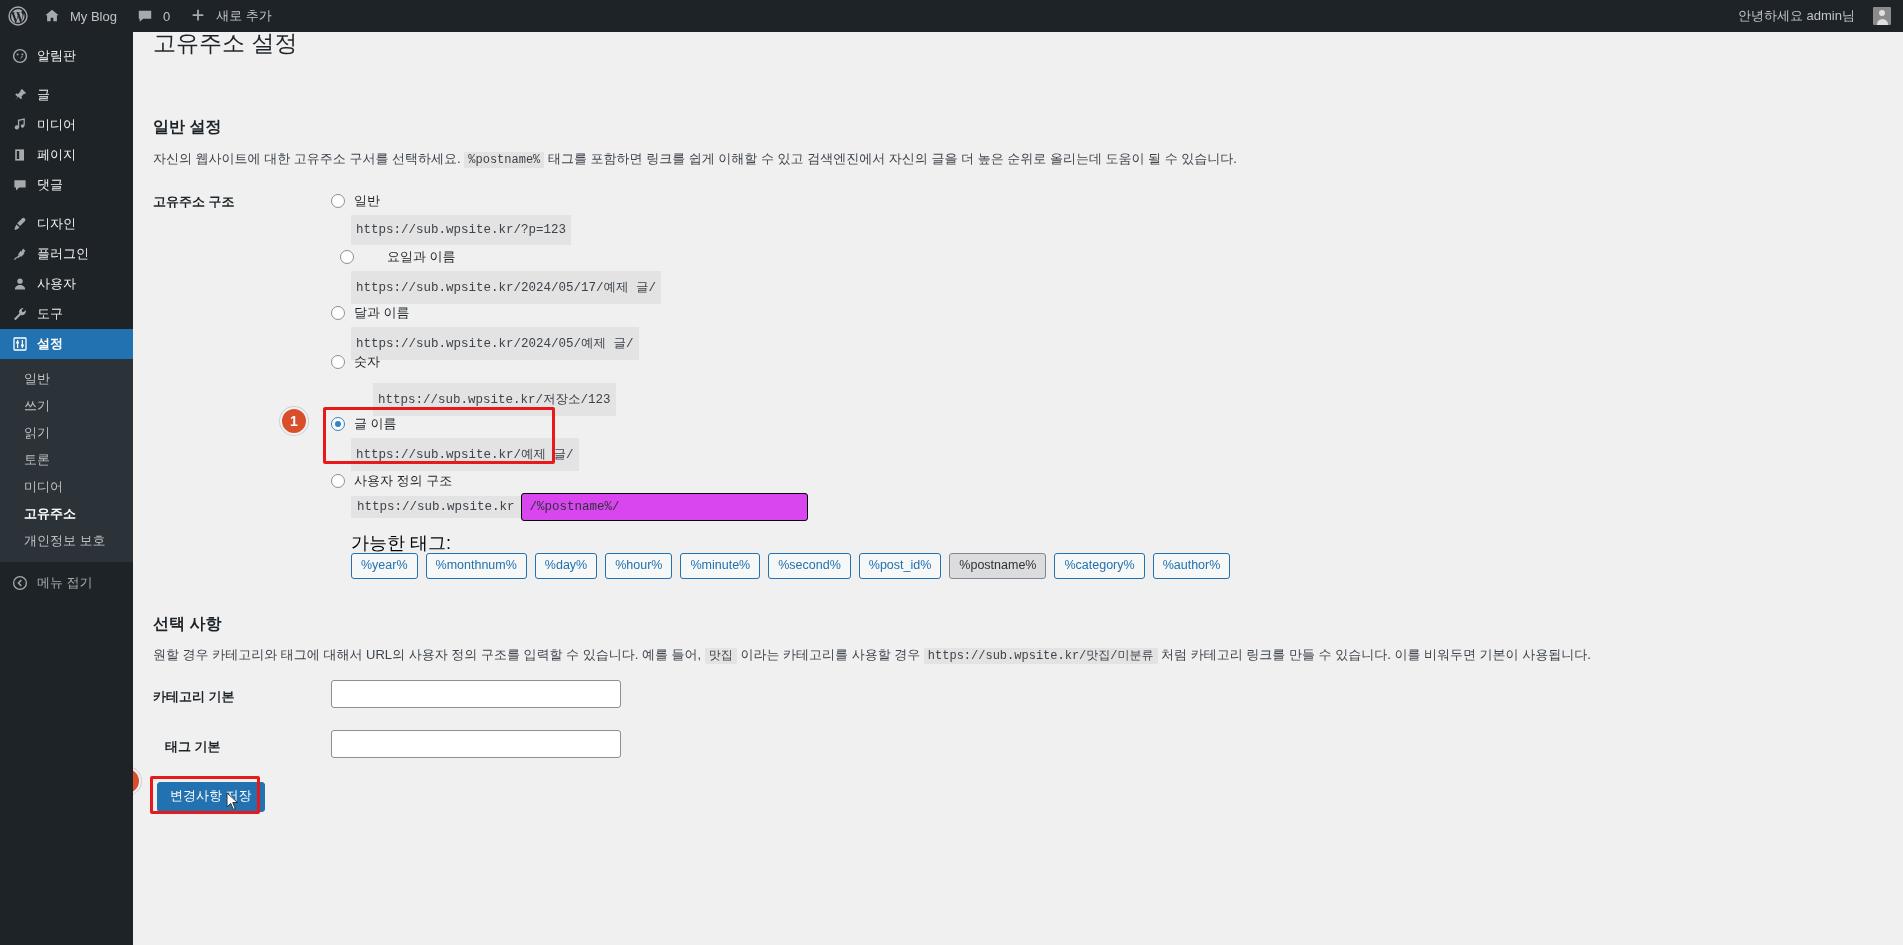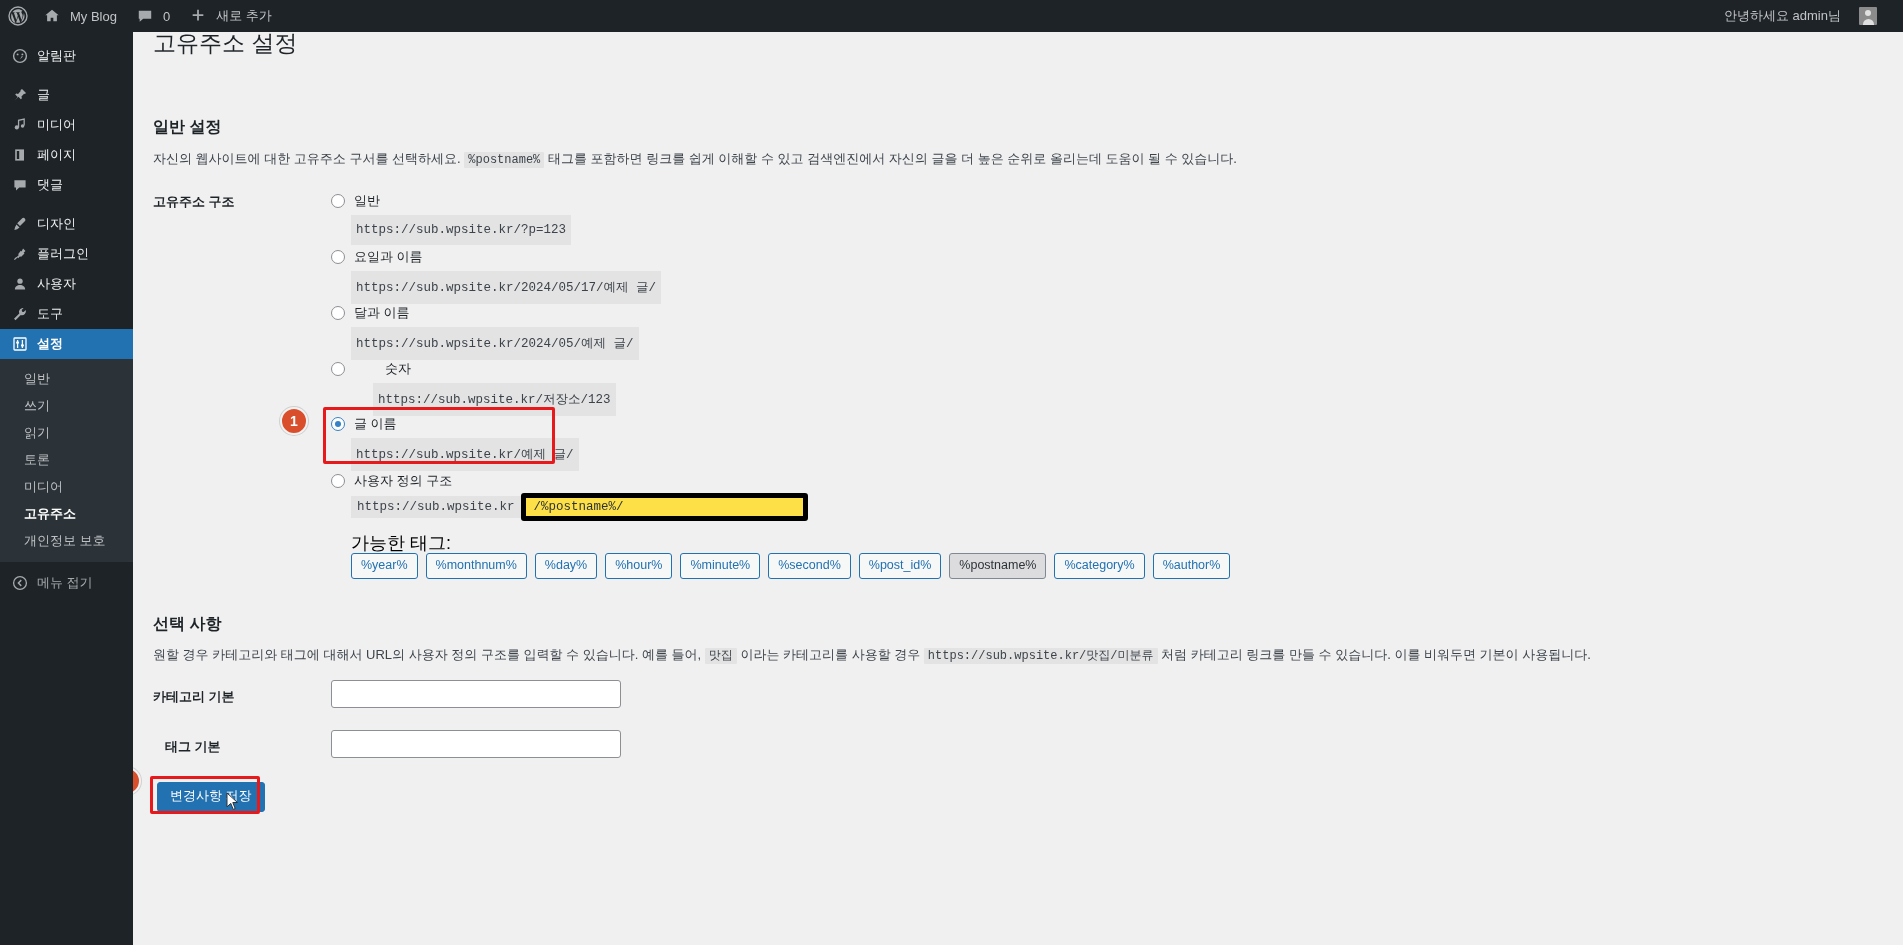--- a/index.html
+++ b/index.html
@@ -24,21 +24,21 @@
     display: flex; align-items: center;
     font-size: 13px;
     z-index: 50;
   }
   .ab-item {
     display: flex; align-items: center; gap: 10px;
     height: 32px; padding: 0 10px;
     color: #c3c4c7; white-space: nowrap;
   }
   .ab-item .glyph { display: inline-flex; align-items: center; justify-content: center; }
-  .ab-right { margin-left: auto; display: flex; align-items: flex-end; padding-right: 24px; }
+  .ab-right { margin-left: auto; display: flex; align-items: flex-end; padding-right: 10px; }
   .ab-greet { color: #c3c4c7; font-size: 13px; padding-right: 8px; }
   .avatar {
     width: 18px; height: 18px; background: #8b8b8b;
     display: inline-flex; align-items: flex-end; justify-content: center;
     overflow: hidden; border-radius: 1px;
   }
   .avatar .head { width: 6px; height: 6px; border-radius: 50%; background: #e0e0e0; position: absolute; margin-bottom: 9px;}
   .avatar-wrap { position: relative; width: 18px; height: 18px; display:inline-flex; align-items:center; justify-content:center;}
   .avatar .body { width: 11px; height: 6px; border-radius: 6px 6px 0 0; background: #e0e0e0; }
 
@@ -144,21 +144,21 @@
     font-size: 12.5px; color: #3c434a;
     background: #e3e3e3; padding: 8px 5px; white-space: pre;
   }
   .url-prefix {
     font-family: "Liberation Mono", "DejaVu Sans Mono", monospace;
     font-size: 12.5px; color: #3c434a;
     background: #e3e3e3; padding: 4px 6px; white-space: pre;
     display: inline-block;
   }
   .text-input {
-    border: 5px solid #000000; border-radius: 3px; background: #fde047;
+    border: 1px solid #000000; border-radius: 3px; background: #d946ef;
     height: 28px; padding: 0 8px;
     font-family: "Liberation Mono", "DejaVu Sans Mono", monospace;
     font-size: 12.5px; color: #2c3338;
     outline: none;
   }
   .plain-input {
     border: 1px solid #8c8f94; border-radius: 3px; background: #fff;
     height: 28px; padding: 0 8px;
     font-family: "Liberation Sans", sans-serif; font-size: 13px;
     outline: none;
@@ -387,33 +387,33 @@
       </div>
 
       <div class="form-table-label" style="left:20px; top:161px;">고유주소 구조</div>
 
       <div class="radio-row" style="left:198px; top:160px;">
         <span class="radio"></span>
         <span class="radio-label">일반</span>
       </div>
       <div class="url-example" style="left:218px; top:183px;">https://sub.wpsite.kr/?p=123</div>
 
-      <div class="radio-row" style="left:198px; top:216px;">
+      <div class="radio-row" style="left:207px; top:216px;gap:24px;">
         <span class="radio"></span>
         <span class="radio-label">요일과 이름</span>
       </div>
       <div class="url-example" style="left:218px; top:239px;">https://sub.wpsite.kr/2024/05/17/예제 글/</div>
 
       <div class="radio-row" style="left:198px; top:272px;">
         <span class="radio"></span>
         <span class="radio-label">달과 이름</span>
       </div>
       <div class="url-example" style="left:218px; top:295px;">https://sub.wpsite.kr/2024/05/예제 글/</div>
 
-      <div class="radio-row" style="left:198px; top:328px;gap:31px;">
+      <div class="radio-row" style="left:198px; top:321px;">
         <span class="radio"></span>
         <span class="radio-label">숫자</span>
       </div>
       <div class="url-example" style="left:200px; top:351px;margin-left:40px;">https://sub.wpsite.kr/저장소/123</div>
 
       <div class="radio-row" style="left:198px; top:383px;">
         <span class="radio checked"></span>
         <span class="radio-label">글 이름</span>
       </div>
       <div class="url-example" style="left:218px; top:406px;">https://sub.wpsite.kr/예제 글/</div>

